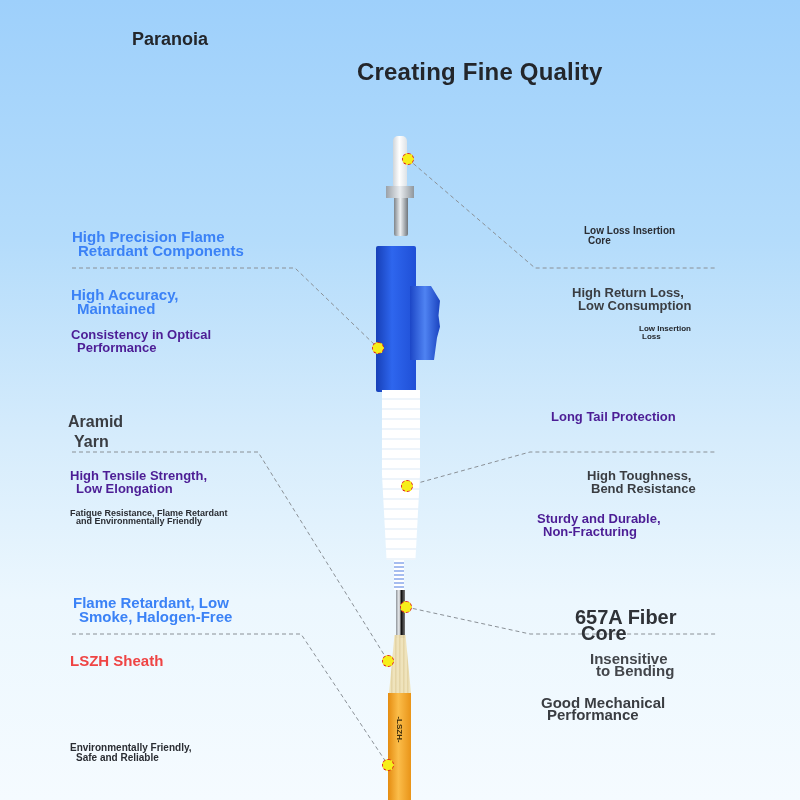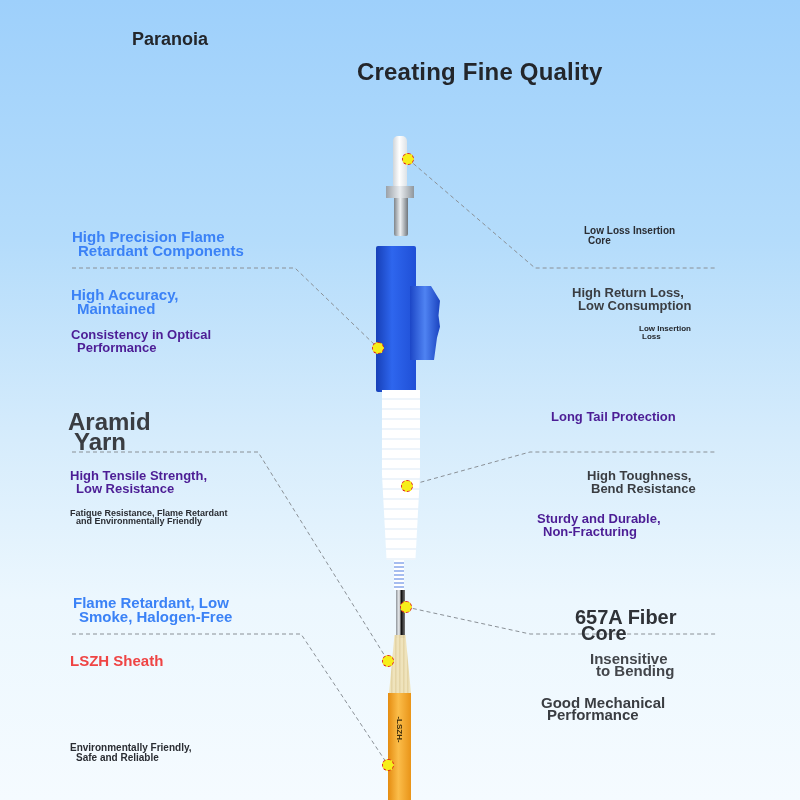--- a/index.html
+++ b/index.html
@@ -6,21 +6,21 @@
   body {
     width:800px; height:800px; position:relative; overflow:hidden;
     background: linear-gradient(to bottom, #9ed0fb 0%, #b4dcfb 30%, #d6ecfc 55%, #ecf7fe 75%, #f5fbff 100%);
     font-family: "Liberation Sans", sans-serif;
   }
   .txt { position:absolute; font-weight:bold; color:#23262b; line-height:1; white-space:nowrap; }
   .txt span { display:block; }
   .txt .l2 { padding-left:6px; }
   .h-title { font-size:24px; letter-spacing:0.2px; }
   .h-sub { font-size:18px; line-height:17px; }
-  .h-big { font-size:24px; line-height:20px; color:#3a3d42; }
+  .h-big { font-size:16px; line-height:20px; color:#3a3d42; }
   .h-md { font-size:15px; line-height:14px; color:#3b82f6; }
   .h-sm { font-size:13px; line-height:13px; color:#4c1d95; }
   .h-xs { font-size:10px; line-height:10px; color:#2a2d33; }
   .h-xxs { font-size:9px; line-height:8px; color:#2a2d33; }
   svg.lines { position:absolute; left:0; top:0; width:800px; height:800px; }
   .dot { position:absolute; width:12px; height:12px; border-radius:50%; background:#f6ee1a; border:1.5px dashed #e0241b; box-sizing:border-box; }
   .comp { position:absolute; }
 </style>
 </head>
 <body>
@@ -80,21 +80,21 @@
 <div class="txt h-sm" style="left:71px;top:328px;">
   <span>Consistency in Optical</span>
   <span class="l2">Performance</span>
 </div>
 <div class="txt h-big" style="left:68px;top:412px;">
   <span>Aramid</span>
   <span class="l2">Yarn</span>
 </div>
 <div class="txt h-sm" style="left:70px;top:469px;">
   <span>High Tensile Strength,</span>
-  <span class="l2">Low Resistance</span>
+  <span class="l2">Low Elongation</span>
 </div>
 <div class="txt h-xxs" style="left:70px;top:509px;">
   <span>Fatigue Resistance, Flame Retardant</span>
   <span class="l2">and Environmentally Friendly</span>
 </div>
 <div class="txt h-md" style="left:73px;top:596px;">
   <span>Flame Retardant, Low</span>
   <span class="l2">Smoke, Halogen-Free</span>
 </div>
 <div class="txt h-md" style="left:70px;top:654px;color:#ef4444;">LSZH Sheath</div>

